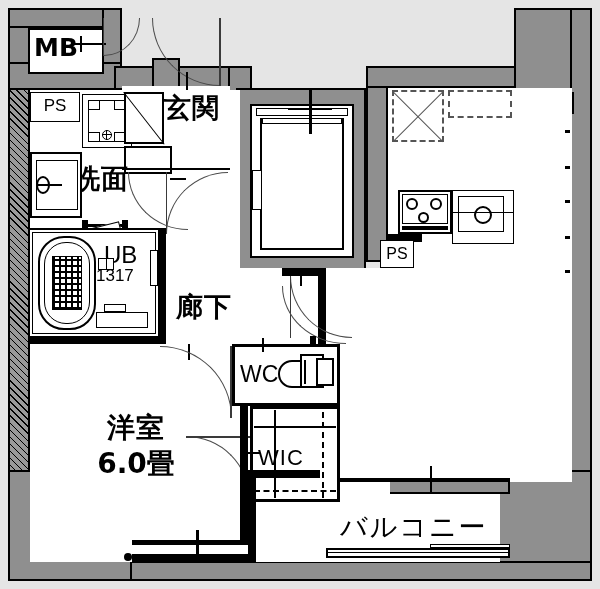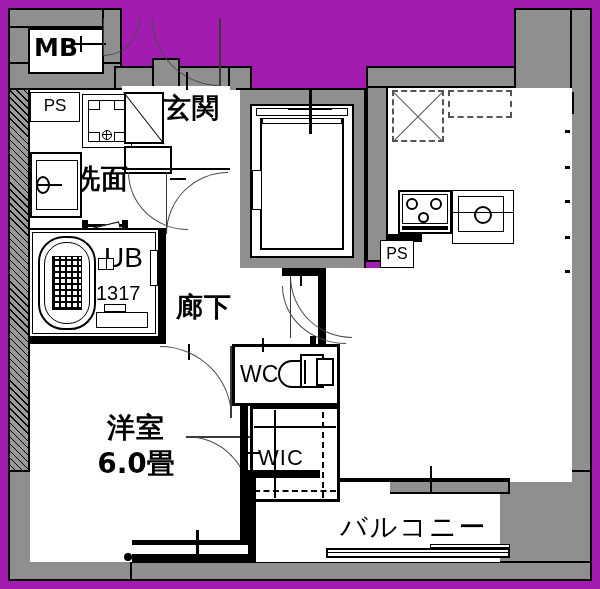--- a/index.html
+++ b/index.html
@@ -1,21 +1,21 @@
 <!DOCTYPE html>
 <html><head>
 <meta charset="utf-8">
 <style>
   html,body{margin:0;padding:0;background:#ffffff;}
   body{font-family:"Liberation Sans","DejaVu Sans",sans-serif;}
 
   #plan{
     position:relative;
     width:600px;height:589px;
-    background:#a21caf;
+    background:#e5e5e5;
     overflow:hidden;
   }
 
   
   .wall{position:absolute;background:#8f8f8f;border:2px solid #000;box-sizing:border-box;}
   .wallb{position:absolute;background:#000;}
   .room{position:absolute;background:#ffffff;border:2px solid #000;box-sizing:border-box;}
   .thin{position:absolute;background:#ffffff;border:1px solid #000;box-sizing:border-box;}
   .fill{position:absolute;background:#ffffff;}
   .lbl{position:absolute;color:#000;white-space:nowrap;line-height:1.12;}
@@ -130,22 +130,22 @@
   <div class="wallb" style="left:82px;top:220px;width:6px;height:10px;"></div>
   <div class="wallb" style="left:122px;top:220px;width:6px;height:10px;"></div>
   <div class="wallb" style="left:84px;top:224px;width:42px;height:3px;"></div>
   <div class="sash" style="left:84px;top:230px;width:34px;height:12px;border:1px solid #000;background:#fff;transform:rotate(-14deg);transform-origin:0 0;"></div>
 
   <div class="arc bl" style="left:128px;top:172px;width:60px;height:58px;"></div>
   <div class="sash" style="left:170px;top:178px;width:16px;height:2px;"></div>
 
   <div class="room" style="left:28px;top:228px;width:132px;height:110px;border-width:2px;"></div>
   <div class="thin" style="left:32px;top:232px;width:124px;height:102px;"></div>
-  <div class="lbl" style="left:104px;top:242px;font-size:28px;font-weight:500;">UB</div>
-  <div class="lbl" style="left:96px;top:282px;font-size:20px;font-weight:500;">1317</div>
+  <div class="lbl" style="left:104px;top:242px;font-size:24px;font-weight:500;">UB</div>
+  <div class="lbl" style="left:96px;top:266px;font-size:17px;font-weight:500;">1317</div>
 
   <div class="fill" style="left:38px;top:236px;width:58px;height:94px;border:2px solid #000;border-radius:26px;box-sizing:border-box;"></div>
   <div class="fill" style="left:44px;top:242px;width:46px;height:82px;border:1px solid #000;border-radius:22px;box-sizing:border-box;"></div>
   <div class="fill" style="left:52px;top:256px;width:30px;height:54px;border:1px solid #000;box-sizing:border-box;
               background:repeating-linear-gradient(0deg,#000 0 2px,#fff 2px 6px),
                          repeating-linear-gradient(90deg,#000 0 2px,#fff 2px 6px);
               background-blend-mode:multiply;"></div>
   <div class="thin" style="left:98px;top:258px;width:16px;height:12px;"></div>
   <div class="sash" style="left:106px;top:258px;width:1px;height:12px;"></div>
   <div class="thin" style="left:96px;top:312px;width:52px;height:16px;"></div>

